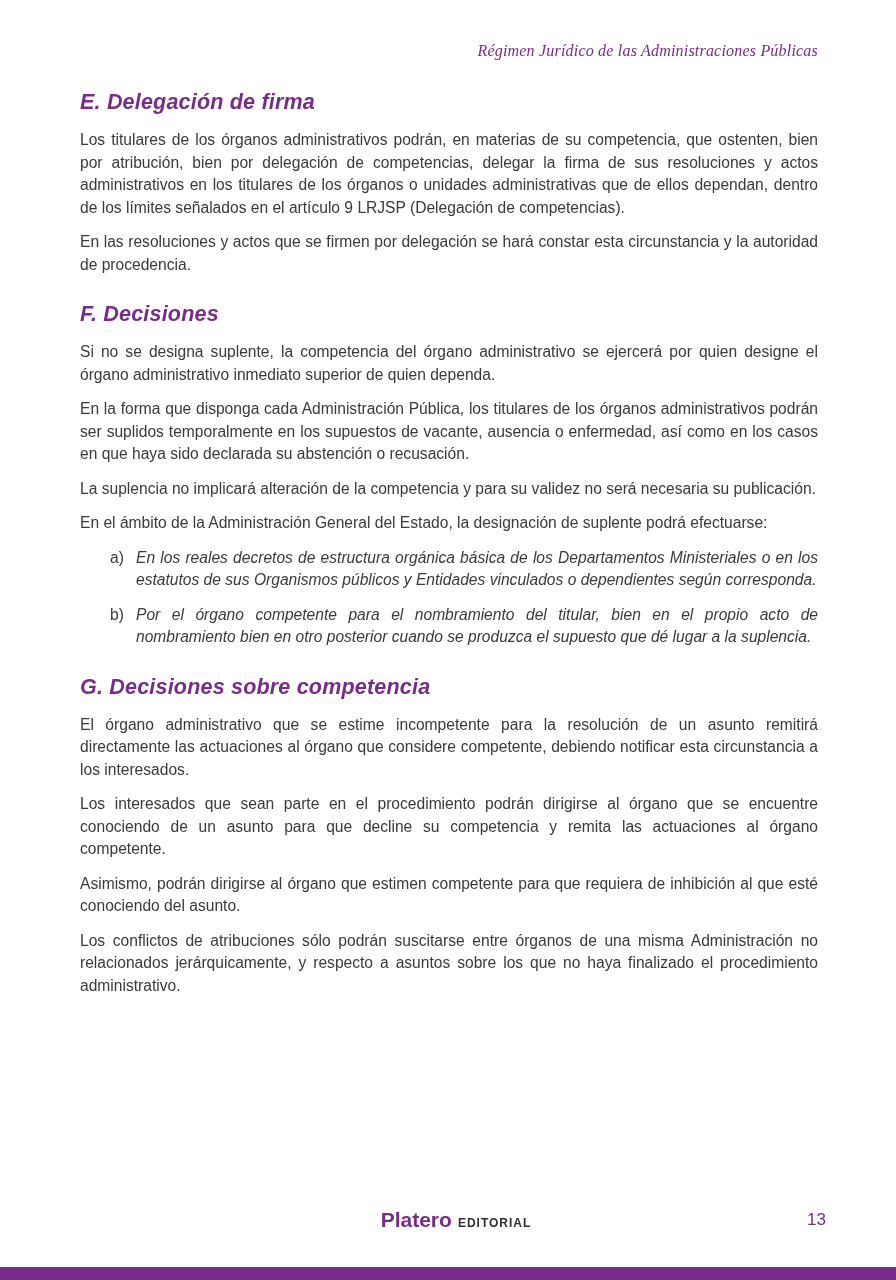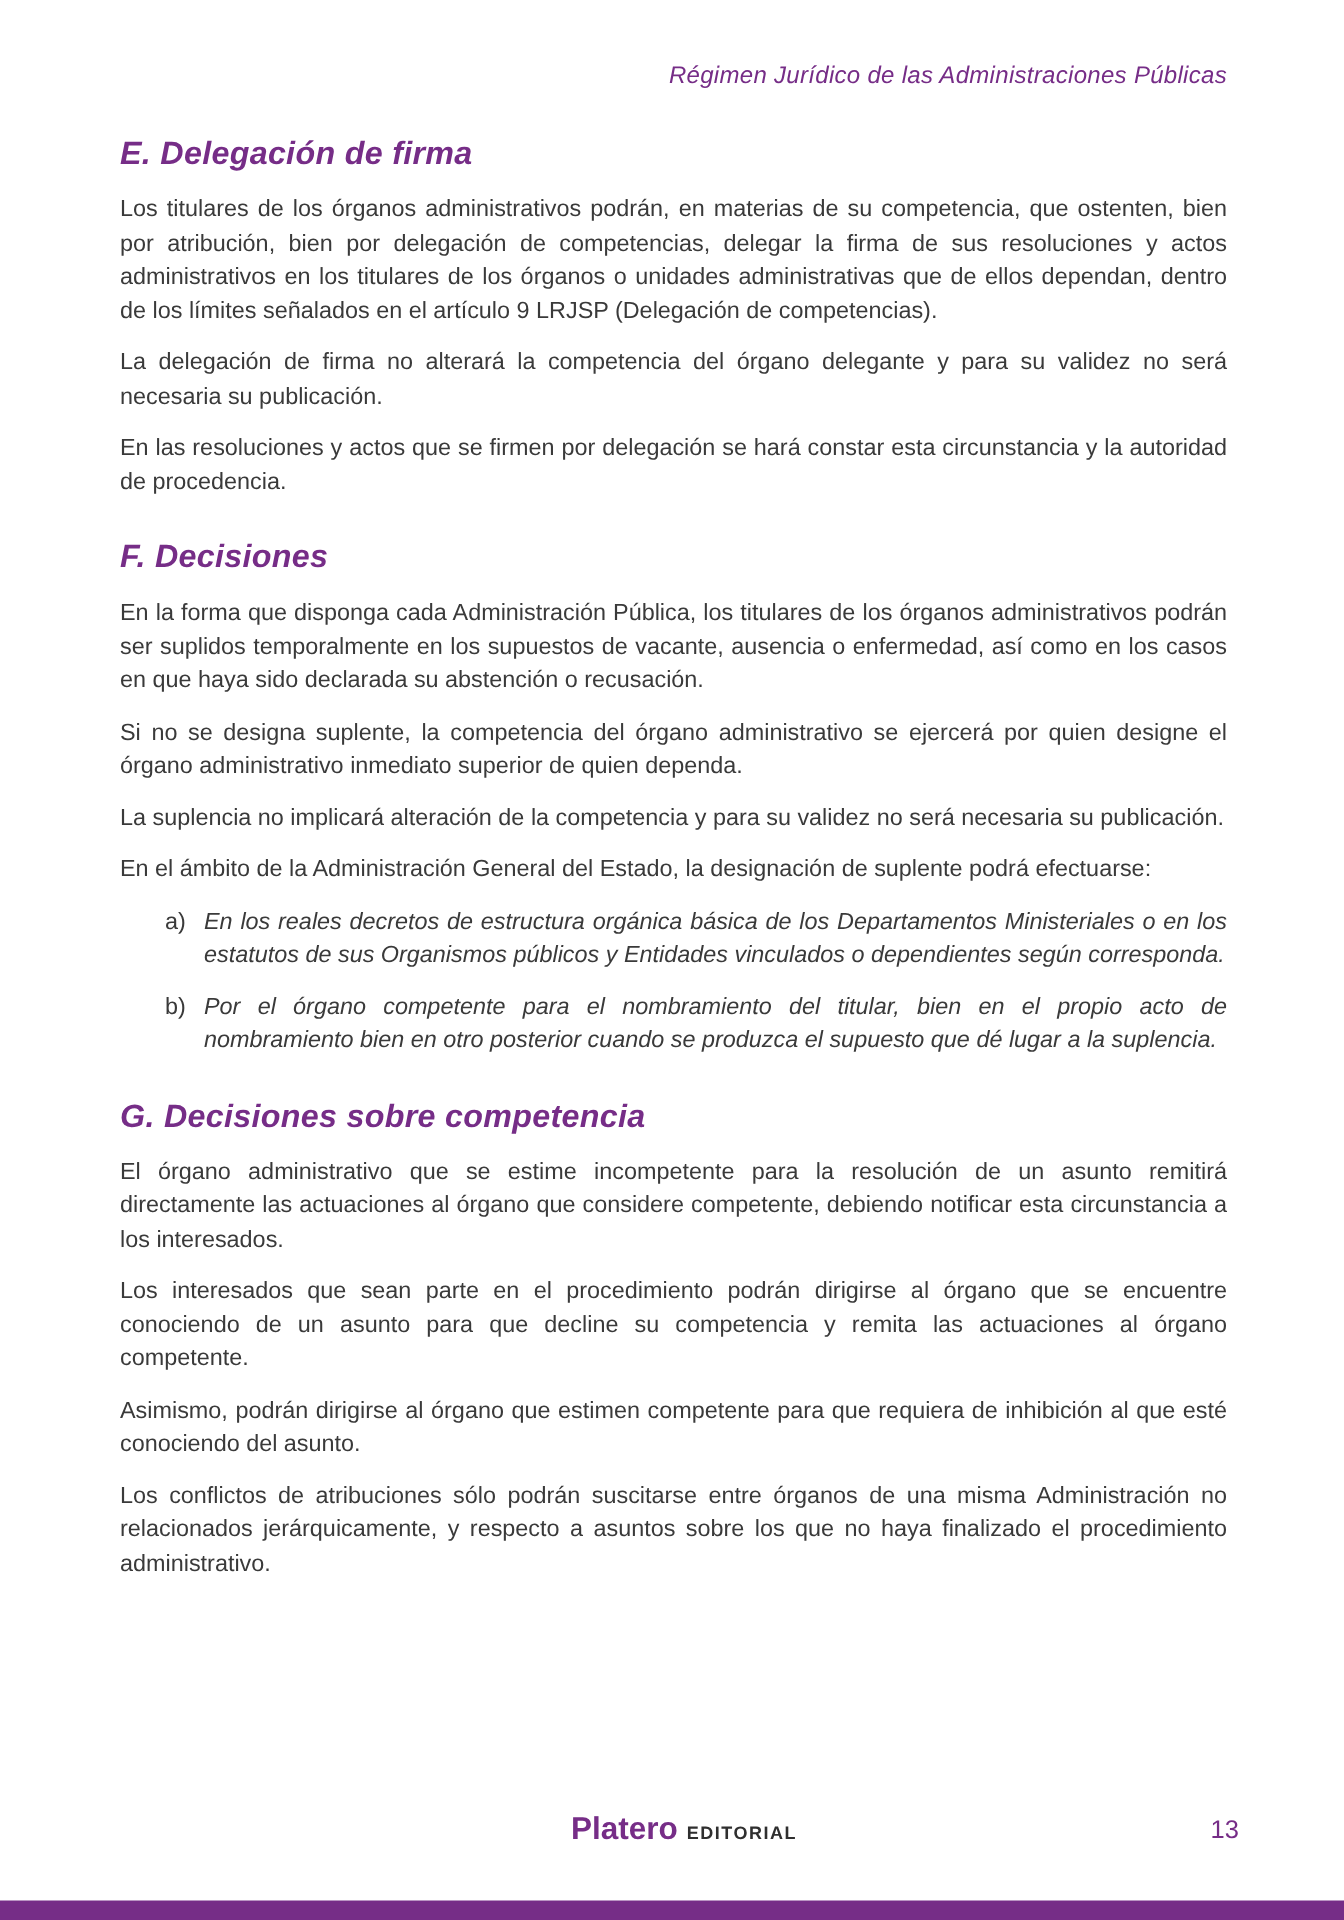--- a/index.html
+++ b/index.html
@@ -17,20 +17,21 @@
   }
   .page{
     box-sizing:border-box;
     width:896px;height:1280px;
     padding:42px 78px 0 80px;
     position:relative;
   }
   .page-header{
     text-align:right;
     margin-bottom:30px;
+    font-family:Liberation Serif, serif;
   }
   .running-title{
     color:var(--accent);
     font-style:italic;
     font-size:16px;
     letter-spacing:.2px;
   }
   section{margin-bottom:26px;}
   .heading{
     color:var(--accent);
@@ -112,28 +113,27 @@
 
   <header class="page-header">
     <span class="running-title">Régimen Jurídico de las Administraciones Públicas</span>
   </header>
 
   <main>
 
     <section>
       <h2 class="heading">E. Delegación de firma</h2>
       <p class="body-par">Los titulares de los órganos administrativos podrán, en materias de su competencia, que ostenten, bien por atribución, bien por delegación de competencias, delegar la firma de sus resoluciones y actos administrativos en los titulares de los órganos o unidades administrativas que de ellos dependan, dentro de los límites señalados en el artículo 9 LRJSP (Delegación de competencias).</p>
-      <p class="body-par">La delegación de firma no alterará la competencia del órgano delegante y para su validez no será necesaria su publicación.</p>
       <p class="body-par">En las resoluciones y actos que se firmen por delegación se hará constar esta circunstancia y la autoridad de procedencia.</p>
     </section>
 
     <section>
       <h2 class="heading">F. Decisiones</h2>
+      <p class="body-par">Si no se designa suplente, la competencia del órgano administrativo se ejercerá por quien designe el órgano administrativo inmediato superior de quien dependa.</p>
       <p class="body-par">En la forma que disponga cada Administración Pública, los titulares de los órganos administrativos podrán ser suplidos temporalmente en los supuestos de vacante, ausencia o enfermedad, así como en los casos en que haya sido declarada su abstención o recusación.</p>
-      <p class="body-par">Si no se designa suplente, la competencia del órgano administrativo se ejercerá por quien designe el órgano administrativo inmediato superior de quien dependa.</p>
       <p class="body-par">La suplencia no implicará alteración de la competencia y para su validez no será necesaria su publicación.</p>
       <p class="body-par">En el ámbito de la Administración General del Estado, la designación de suplente podrá efectuarse:</p>
 
       <div class="list">
         <div class="list-item">
           <span class="list-marker">a)</span>
           <span class="list-text">En los reales decretos de estructura orgánica básica de los Departamentos Ministeriales o en los estatutos de sus Organismos públicos y Entidades vinculados o dependientes según corresponda.</span>
         </div>
         <div class="list-item">
           <span class="list-marker">b)</span>

